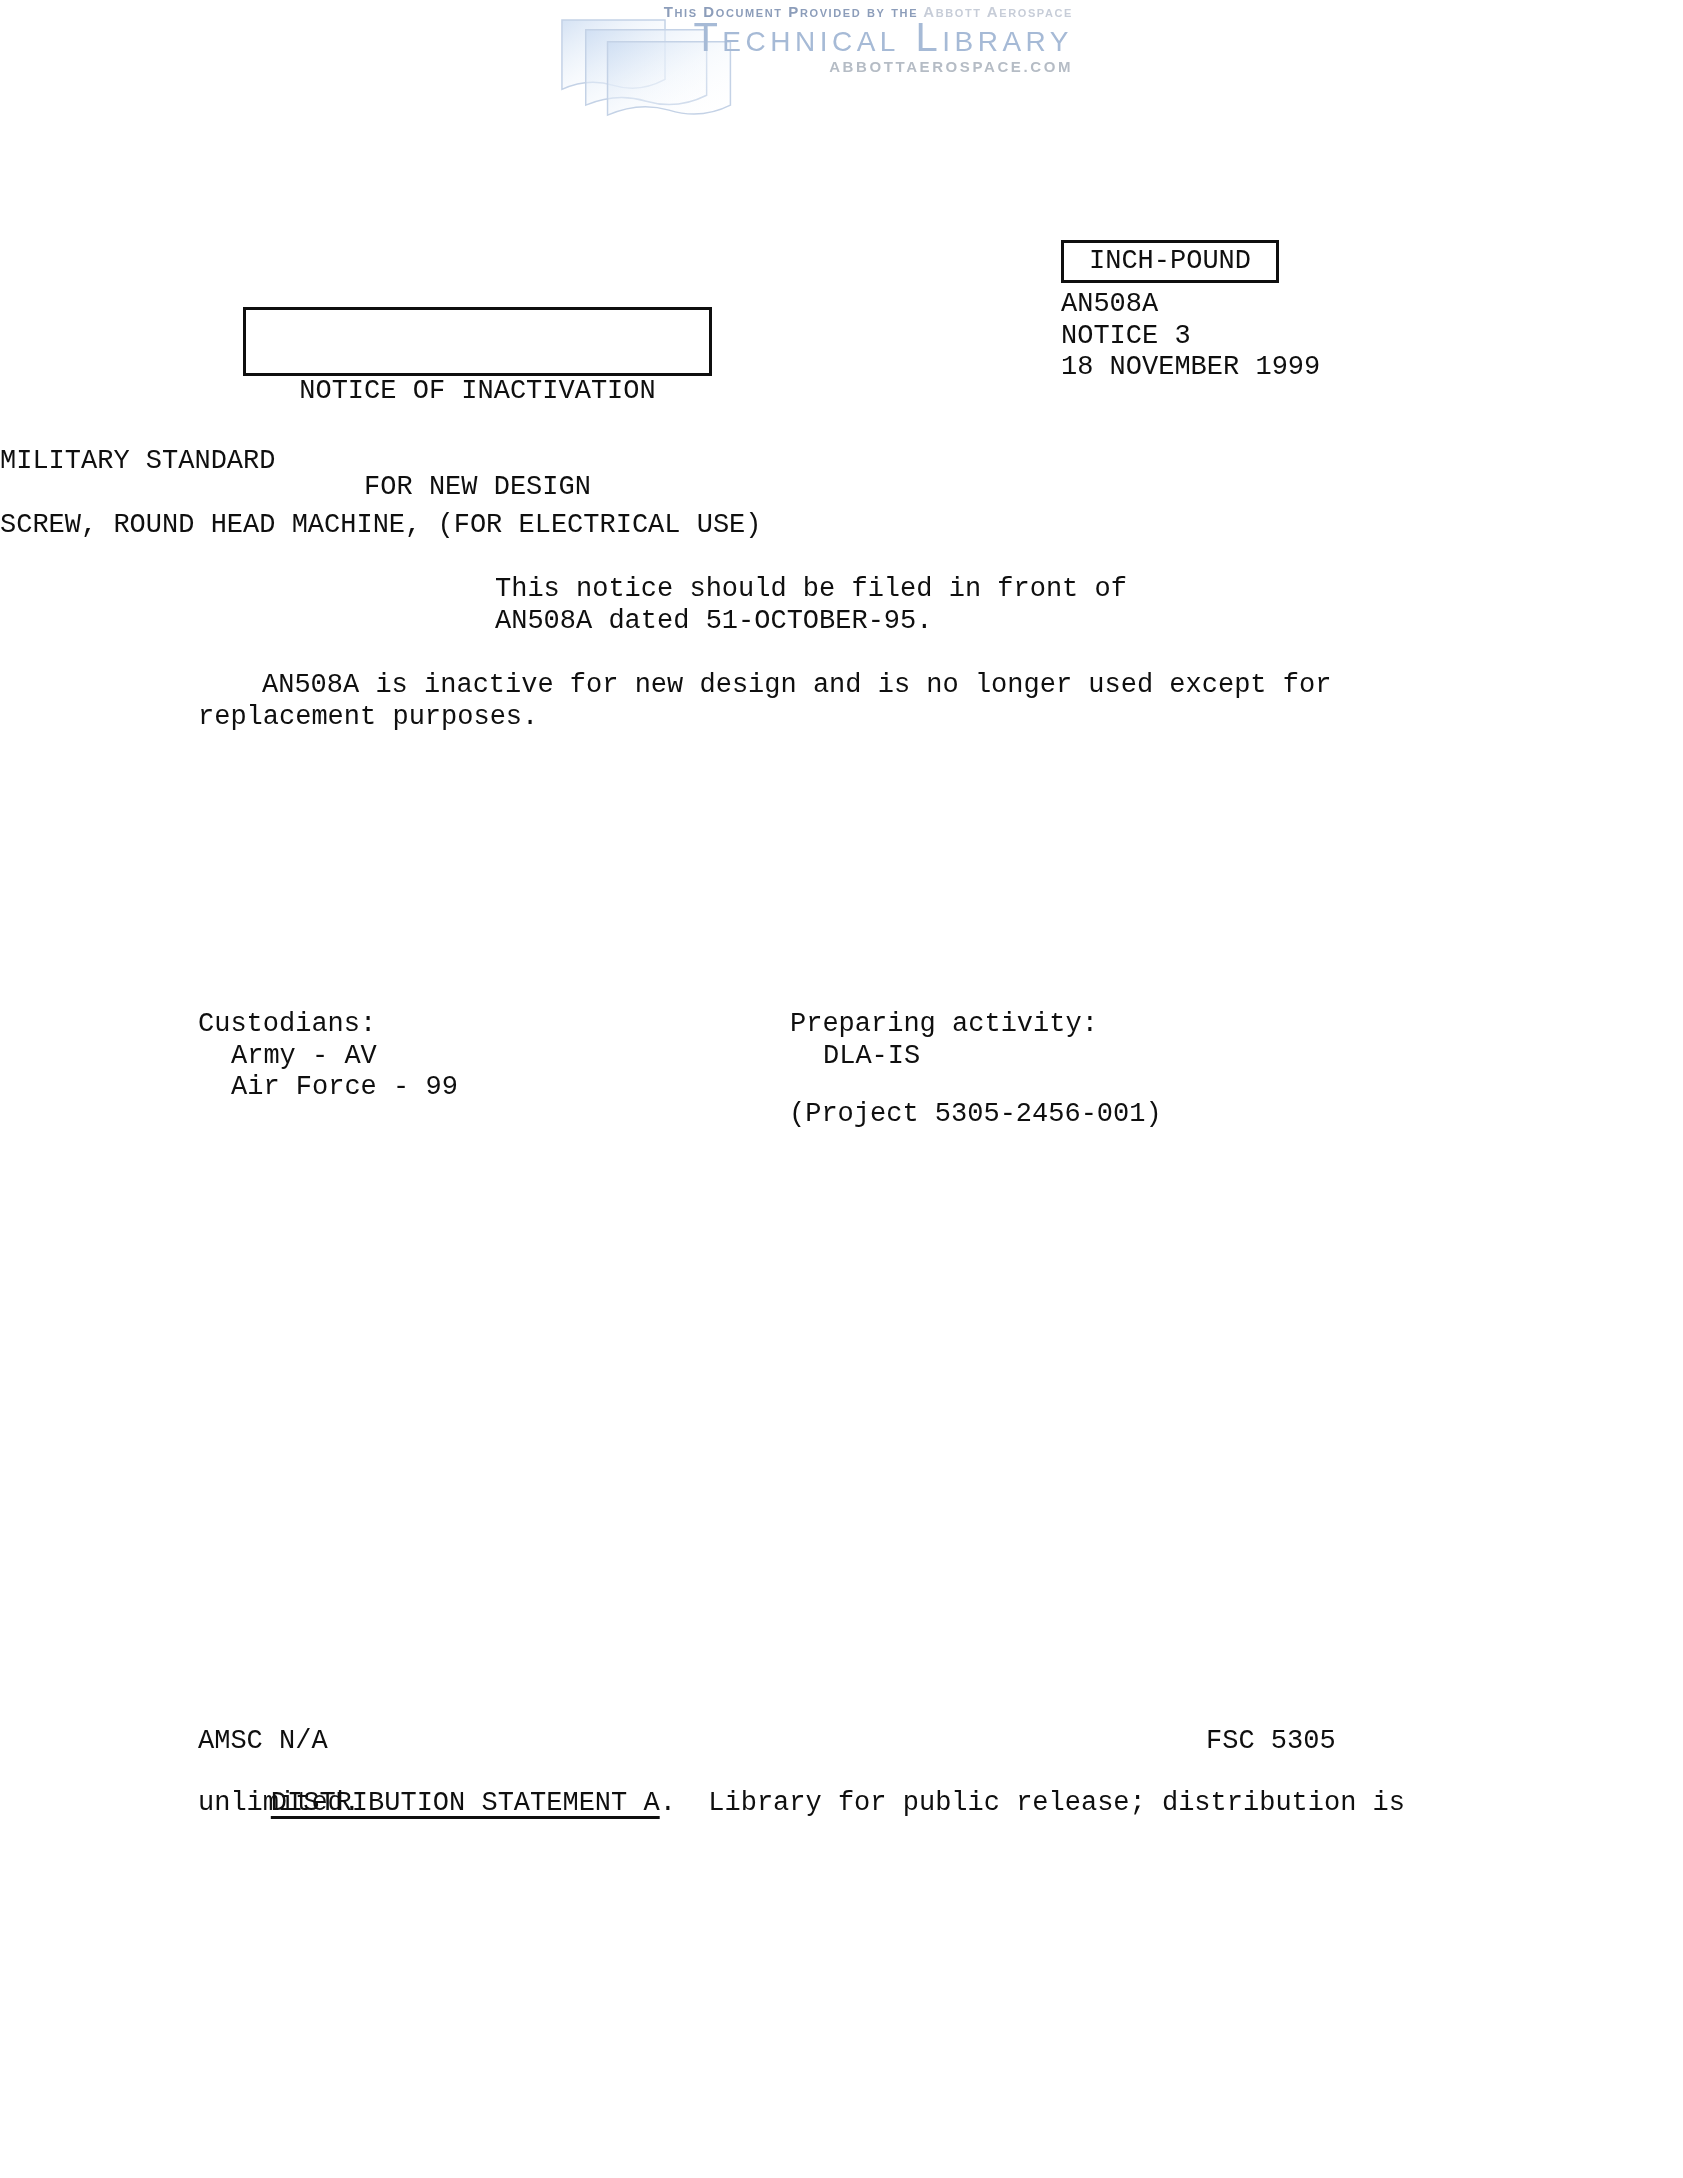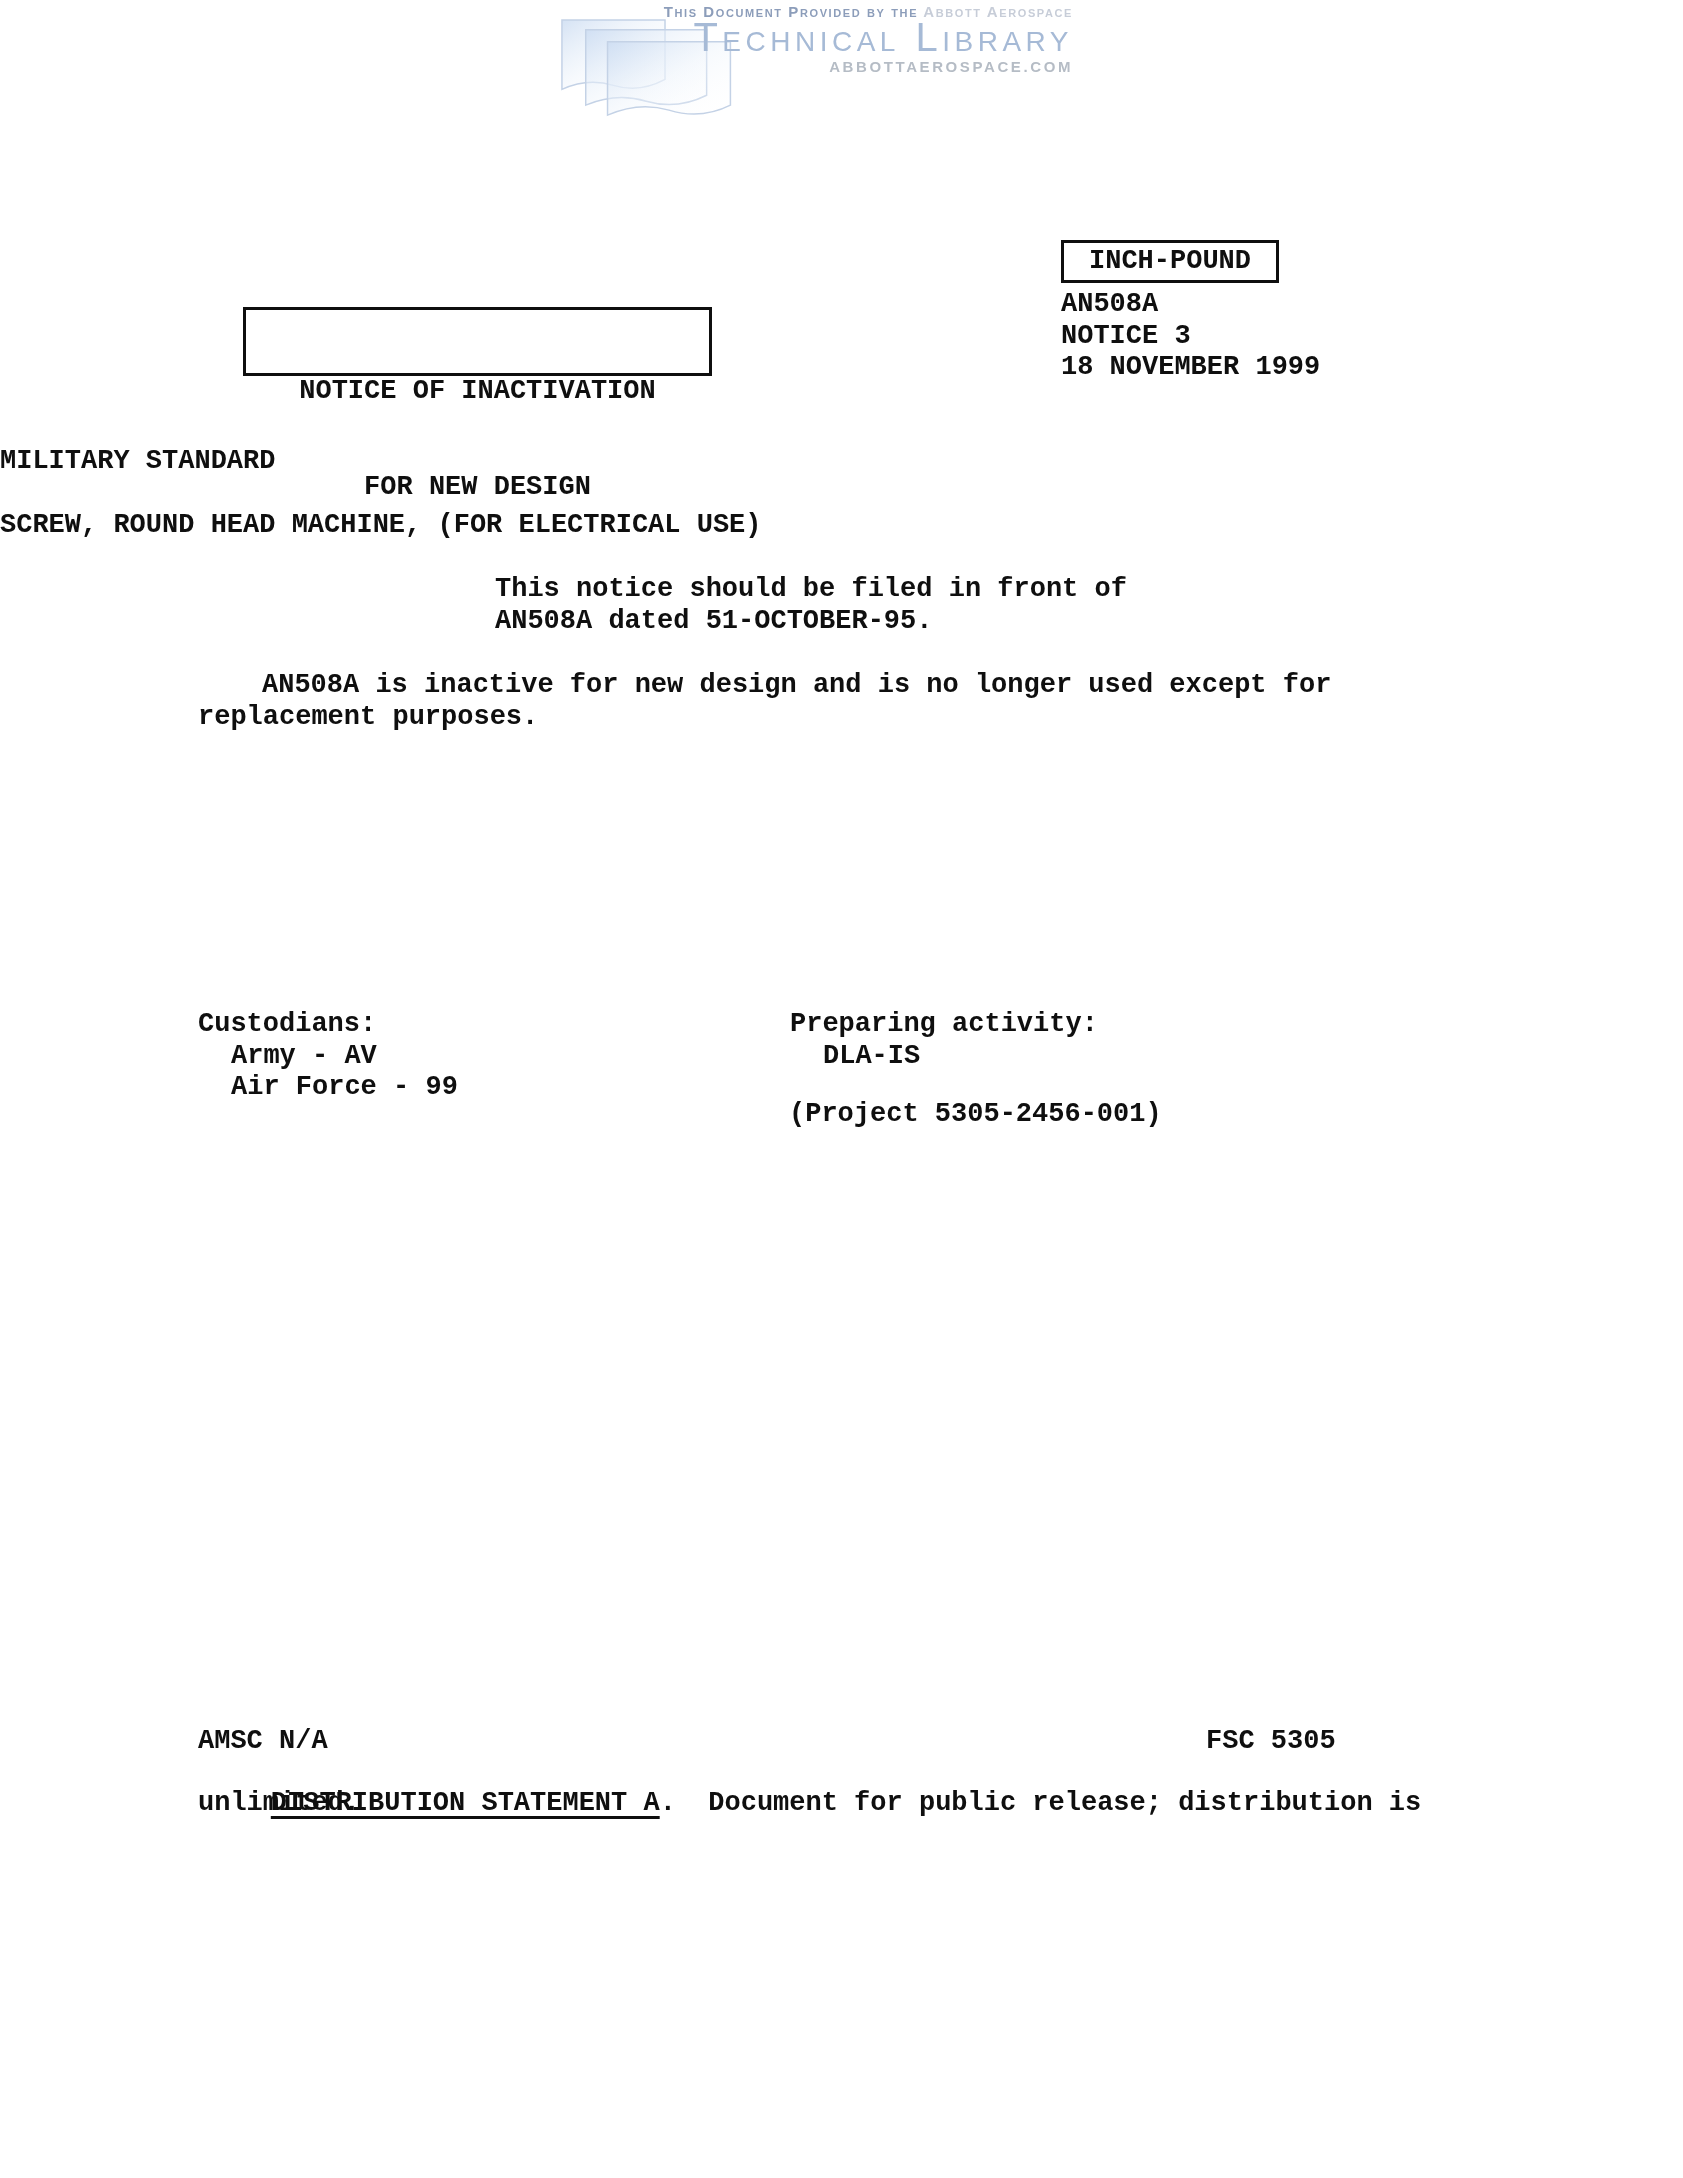--- a/index.html
+++ b/index.html
@@ -4,21 +4,21 @@
 <style>
   html,body { margin:0; padding:0; background:#ffffff; }
   .page {
     position:relative; width:1683px; height:2178px; background:#ffffff;
     overflow:hidden; font-family:"Liberation Mono", monospace;
   }
   
   .t {
     position:absolute;
     font-family:"Liberation Mono","DejaVu Sans Mono",monospace;
-    font-weight:bold; font-size:27px; line-height:32px;
+    font-weight:normal; font-size:27px; line-height:32px;
     color:#0f0f0f; white-space:pre;
   }
   .center { left:0; width:1379px; text-align:left; }
   .framed { border:3px solid #0f0f0f; text-align:center; box-sizing:border-box; }
 
   
   .logo-line { position:absolute; left:554px; width:519px; text-align:right;
     font-family:"Liberation Sans","DejaVu Sans",sans-serif; }
   .logo-provided { top:3px; font-size:15px; line-height:18px; font-weight:bold;
     font-variant:small-caps; letter-spacing:1.6px; }
@@ -86,18 +86,18 @@
   <div class="t" style="left:231px; top:1071px;">Air Force - 99</div>
 
   <div class="t" style="left:790px; top:1008px;">Preparing activity:</div>
   <div class="t" style="left:823px; top:1040px;">DLA-IS</div>
   <div class="t" style="left:789px; top:1098px;">(Project 5305-2456-001)</div>
 
   <div class="t" style="left:198px; top:1725px;">AMSC N/A</div>
   <div class="t" style="left:1206px; top:1725px;">FSC 5305</div>
 
   <div class="t" style="left:198px; top:1755px;">
-    <span class="underline">DISTRIBUTION STATEMENT A</span><span>.  Document for public release; distribution is</span>
+    <span class="underline">DISTRIBUTION STATEMENT A</span><span>.  Library for public release; distribution is</span>
   </div>
   <div class="t" style="left:198px; top:1787px;">unlimited.</div>
 
 </div>
 
 
 </body></html>

